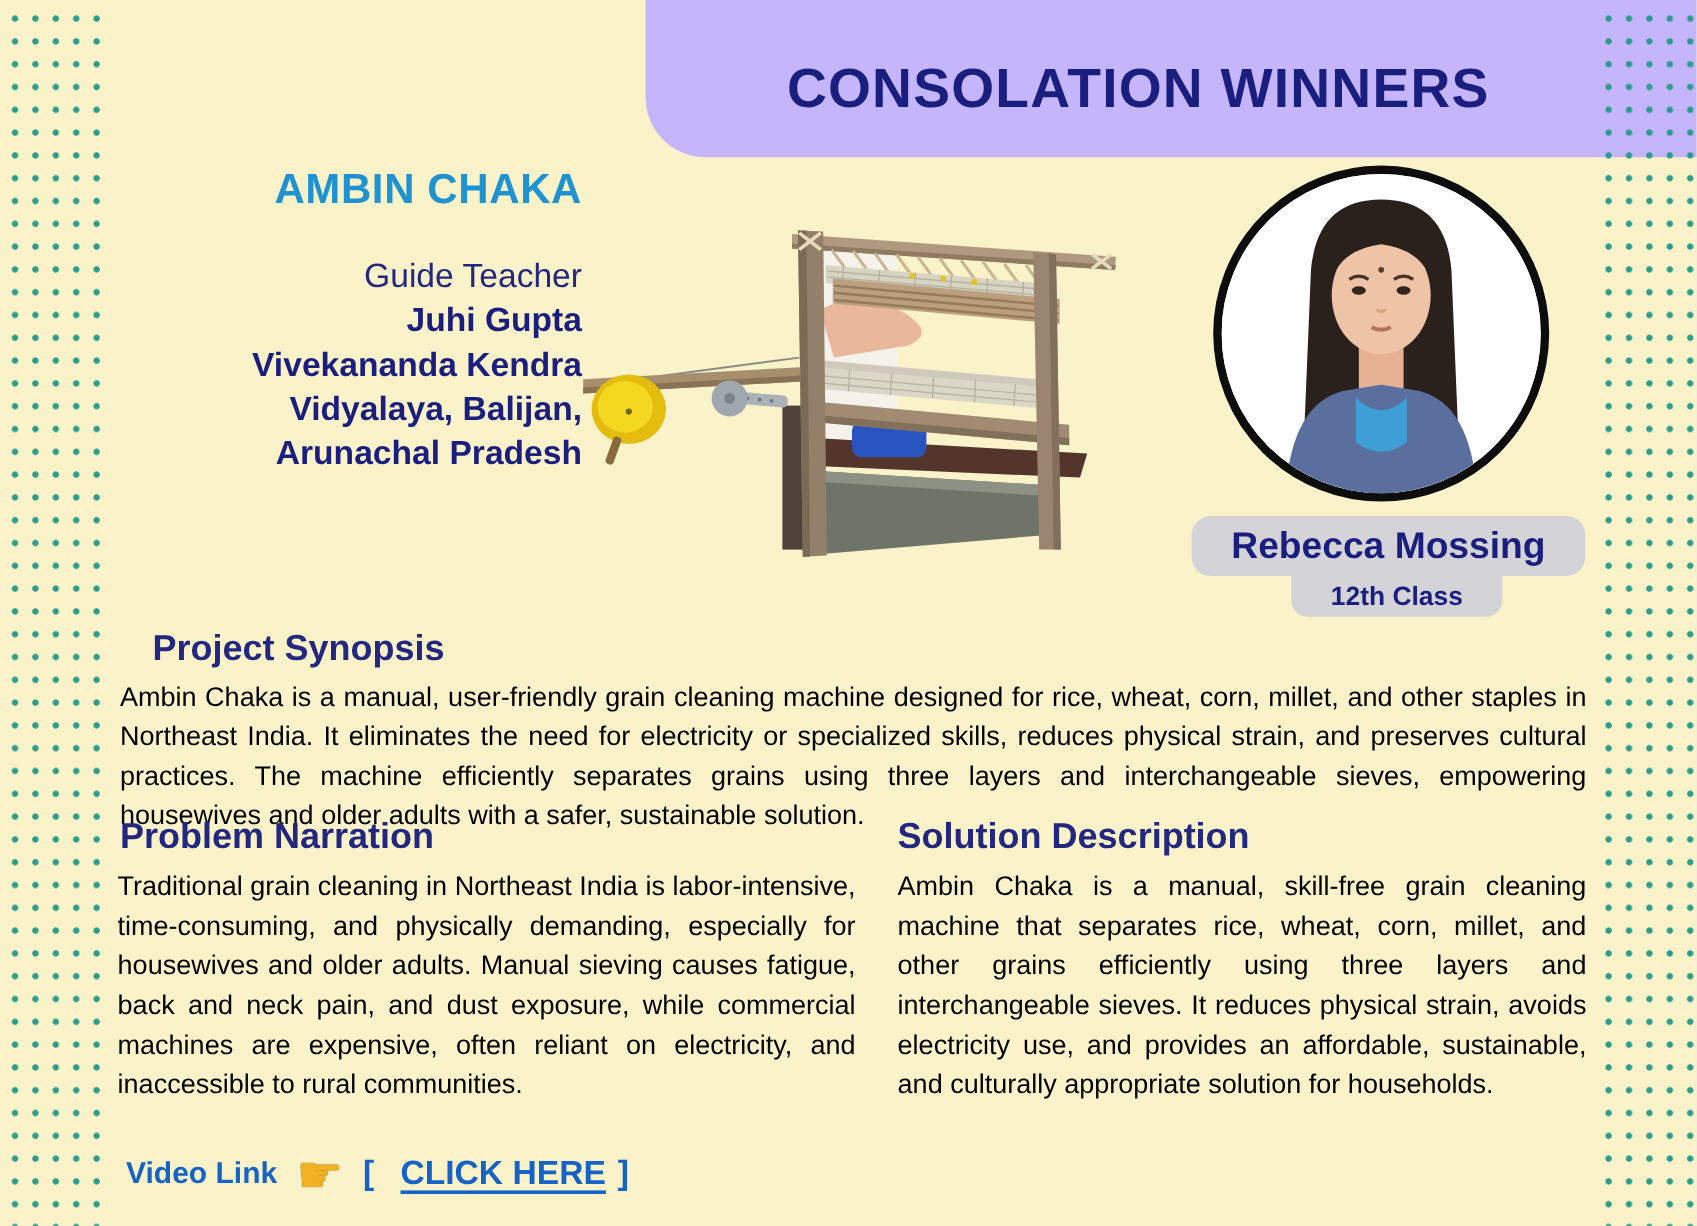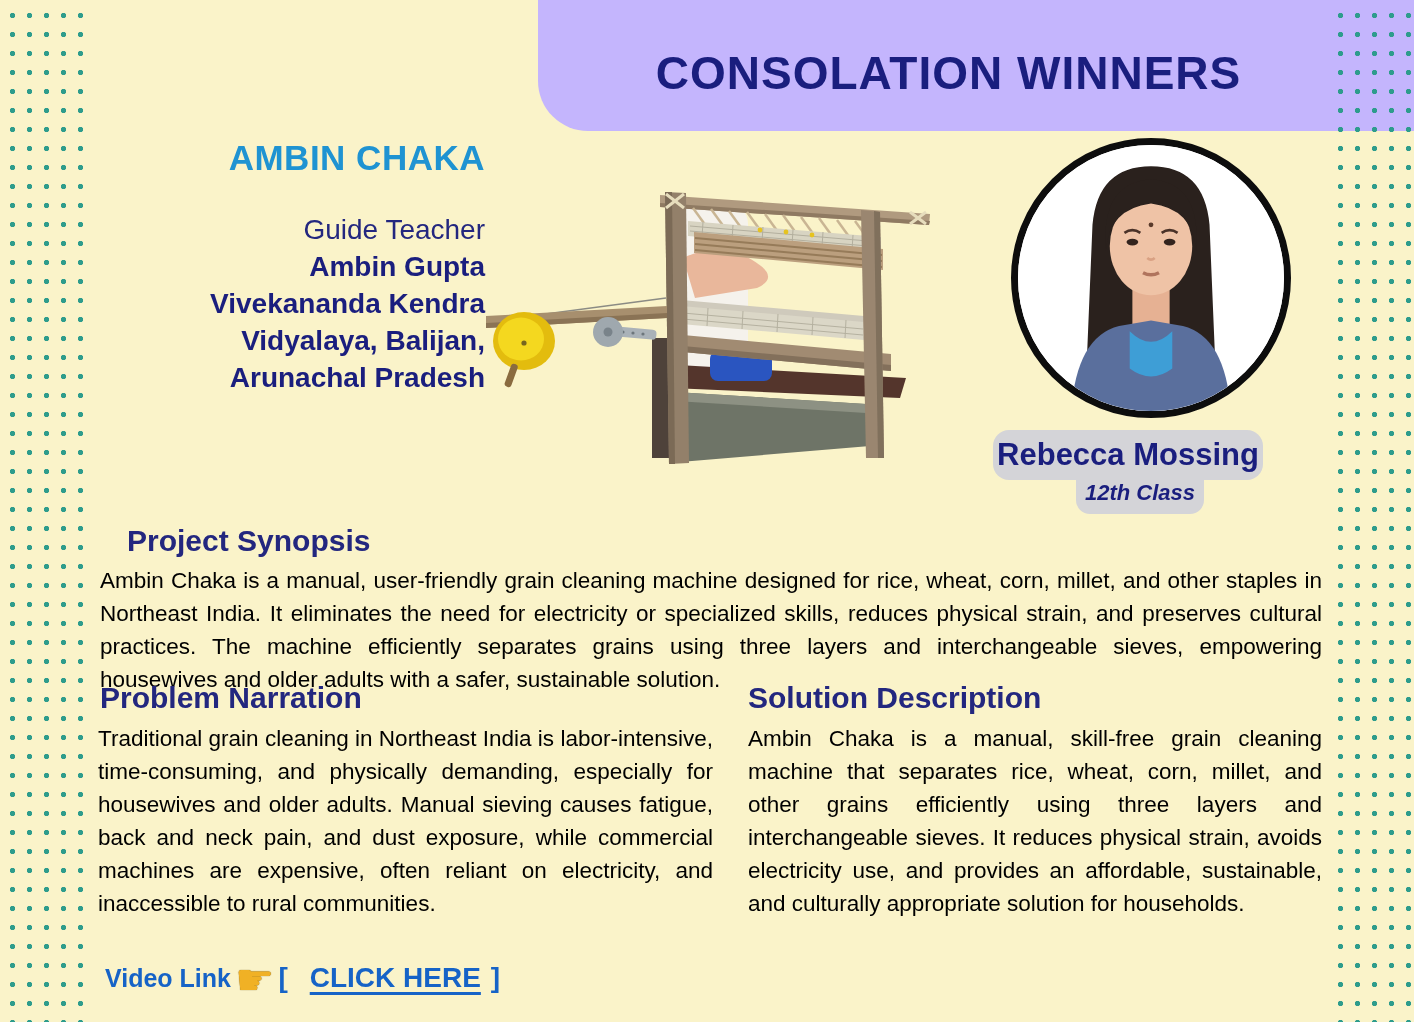--- a/index.html
+++ b/index.html
@@ -94,37 +94,36 @@
     border-radius: 50%;
     border: 7px solid #0d0d0d;
     background: #ffffff;
     overflow: hidden;
     z-index: 3;
   }
   .student-photo svg { display: block; width: 100%; height: 100%; }
   .name-badge {
     position: absolute;
     left: 993px; top: 430px;
-    width: 270px; height: 50px;
+    width: 328px; height: 50px;
     background: #D4D4D8;
     border-radius: 16px;
     display: flex; align-items: center; justify-content: center;
     font-size: 31px; font-weight: 800; color: #1A1E7E;
     z-index: 3;
   }
   .class-badge {
     position: absolute;
     left: 1076px; top: 480px;
-    width: 128px; height: 34px;
+    width: 176px; height: 34px;
     background: #D4D4D8;
     border-radius: 0 0 14px 14px;
-    display: flex; justify-content: center;
+    display: flex; align-items: center; justify-content: center;
     font-size: 22px; font-weight: 800; color: #1A1E7E;
     z-index: 3;
-    font-style: italic;
   }
 
   
   .section-heading {
     font-size: 30px;
     font-weight: 600;
     color: #23277f;
   }
   .para {
     font-size: 22.5px;
@@ -138,21 +137,21 @@
   .problem-para     { position: absolute; left:  98px; top: 722px; width: 615px; }
   .solution-heading { position: absolute; left: 748px; top: 681px; }
   .solution-para    { position: absolute; left: 748px; top: 722px; width: 574px; }
 
   
   .video-row {
     position: absolute;
     left: 105px; top: 958px;
     display: flex;
     align-items: center;
-    gap: 4px;
+    gap: 16px;
     z-index: 3;
   }
   .video-label {
     font-size: 25px;
     font-weight: 800;
     color: #1663C7;
   }
   .hand-icon {
     font-family: "DejaVu Sans", sans-serif;
     font-size: 44px;
@@ -186,21 +185,21 @@
   <div class="dots dots-left"></div>
   <div class="dots dots-right"></div>
 
   <div class="banner">
     <div class="banner-title">CONSOLATION WINNERS</div>
   </div>
 
   <div class="info-col">
     <div class="project-title">AMBIN CHAKA</div>
     <div class="label-line mt-guide">Guide Teacher</div>
-    <div class="bold-line">Ambin Gupta</div>
+    <div class="bold-line">Juhi Gupta</div>
     <div class="bold-line">Vivekananda Kendra</div>
     <div class="bold-line">Vidyalaya, Balijan,</div>
     <div class="bold-line">Arunachal Pradesh</div>
   </div>
 
   <div class="machine-wrap">
     <svg viewBox="0 0 462 302" xmlns="http://www.w3.org/2000/svg">
 
       <rect x="200" y="22" width="70" height="185" rx="22" fill="#f5f2ec"></rect>
       <path d="M205 78 q42 -20 78 8 q16 13 -4 22 l-62 10 z" fill="#e9b79b"></path>

